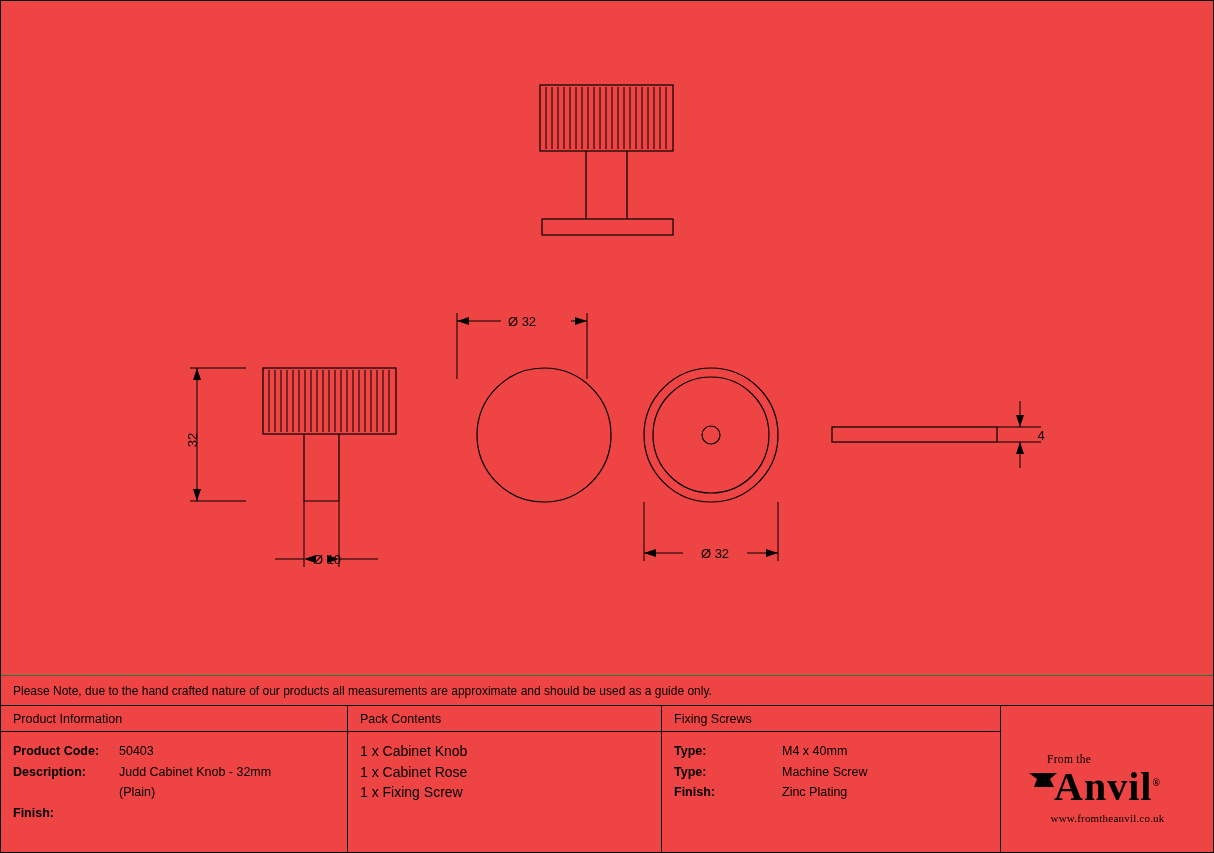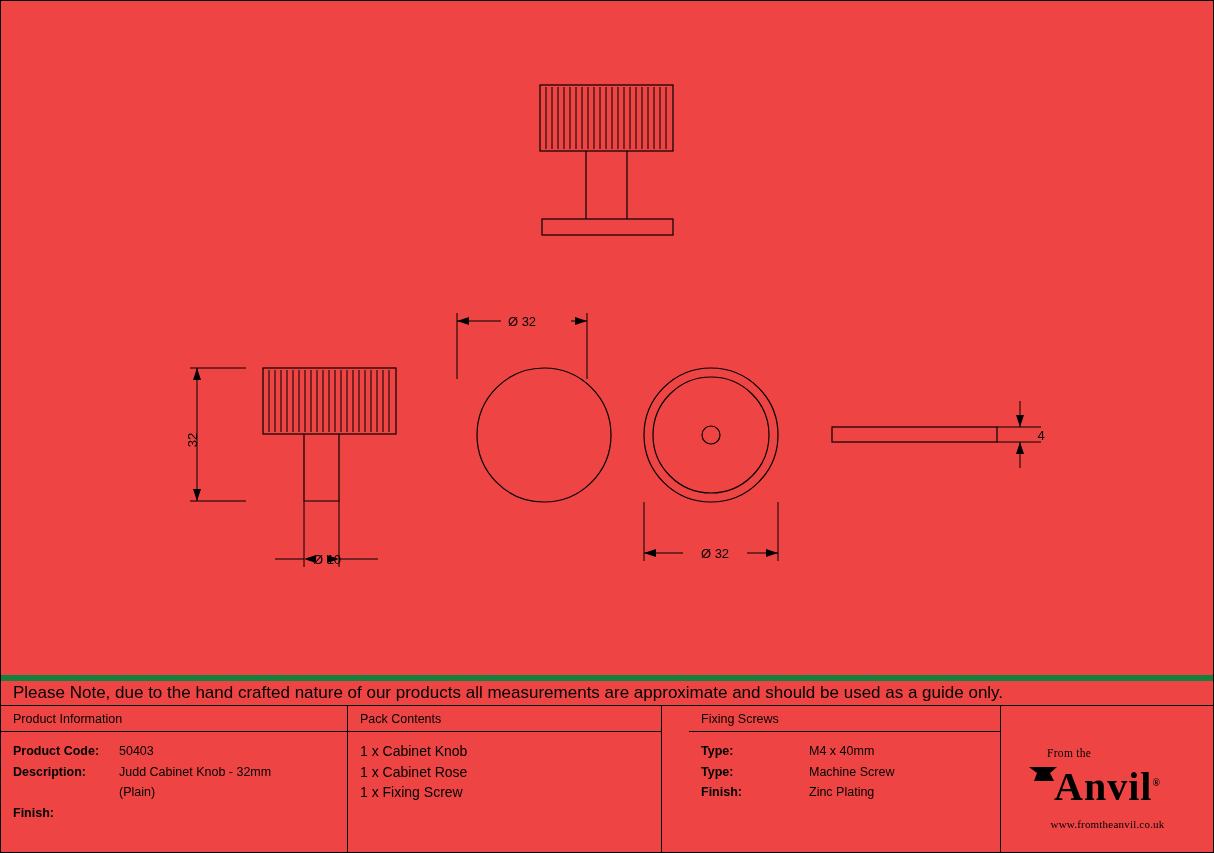--- a/index.html
+++ b/index.html
@@ -30,24 +30,24 @@
     pointer-events: none;
   }
 
   
   .note-bar {
     position: absolute;
     left: 0;
     top: 674px;
     width: 1212px;
     height: 31px;
-    border-top: 6px solid #15803d;
+    border-top: 1px solid #15803d;
     border-bottom: 1px solid #000;
     box-sizing: border-box;
-    font-size: 17px;
+    font-size: 12px;
     display: flex;
     align-items: center;
     padding-left: 12px;
   }
 
   .cols {
     position: absolute;
     left: 0;
     top: 705px;
     width: 1212px;
@@ -55,21 +55,21 @@
     display: flex;
     box-sizing: border-box;
   }
   .col {
     box-sizing: border-box;
     position: relative;
     height: 100%;
   }
   .col.c1 { width: 346px; }
   .col.c2 { width: 314px; border-left: 1px solid #000; }
-  .col.c3 { width: 339px; border-left: 1px solid #000; padding-left: 27px; }
+  .col.c3 { width: 339px; border-left: 1px solid #000; }
   .col.c4 { width: 213px; border-left: 1px solid #000; }
 
   .col-head {
     font-size: 12.5px;
     padding: 6px 0 5px 12px;
     border-bottom: 1px solid #000;
     height: 26px;
     box-sizing: border-box;
   }
   .col-body {
@@ -106,21 +106,21 @@
     margin-left: 18px;
     margin-bottom: -4px;
     align-self: flex-start;
     padding-left: 28px;
   }
   .logo-main {
     font-family: "Liberation Serif", serif;
     font-size: 40px;
     font-weight: bold;
     letter-spacing: 1px;
-    line-height: 56px;
+    line-height: 44px;
     position: relative;
   }
   .logo-url {
     font-family: "Liberation Serif", serif;
     font-size: 11px;
     margin-top: 2px;
     letter-spacing: .2px;
   }
   .reg {
     font-size: 10px;

